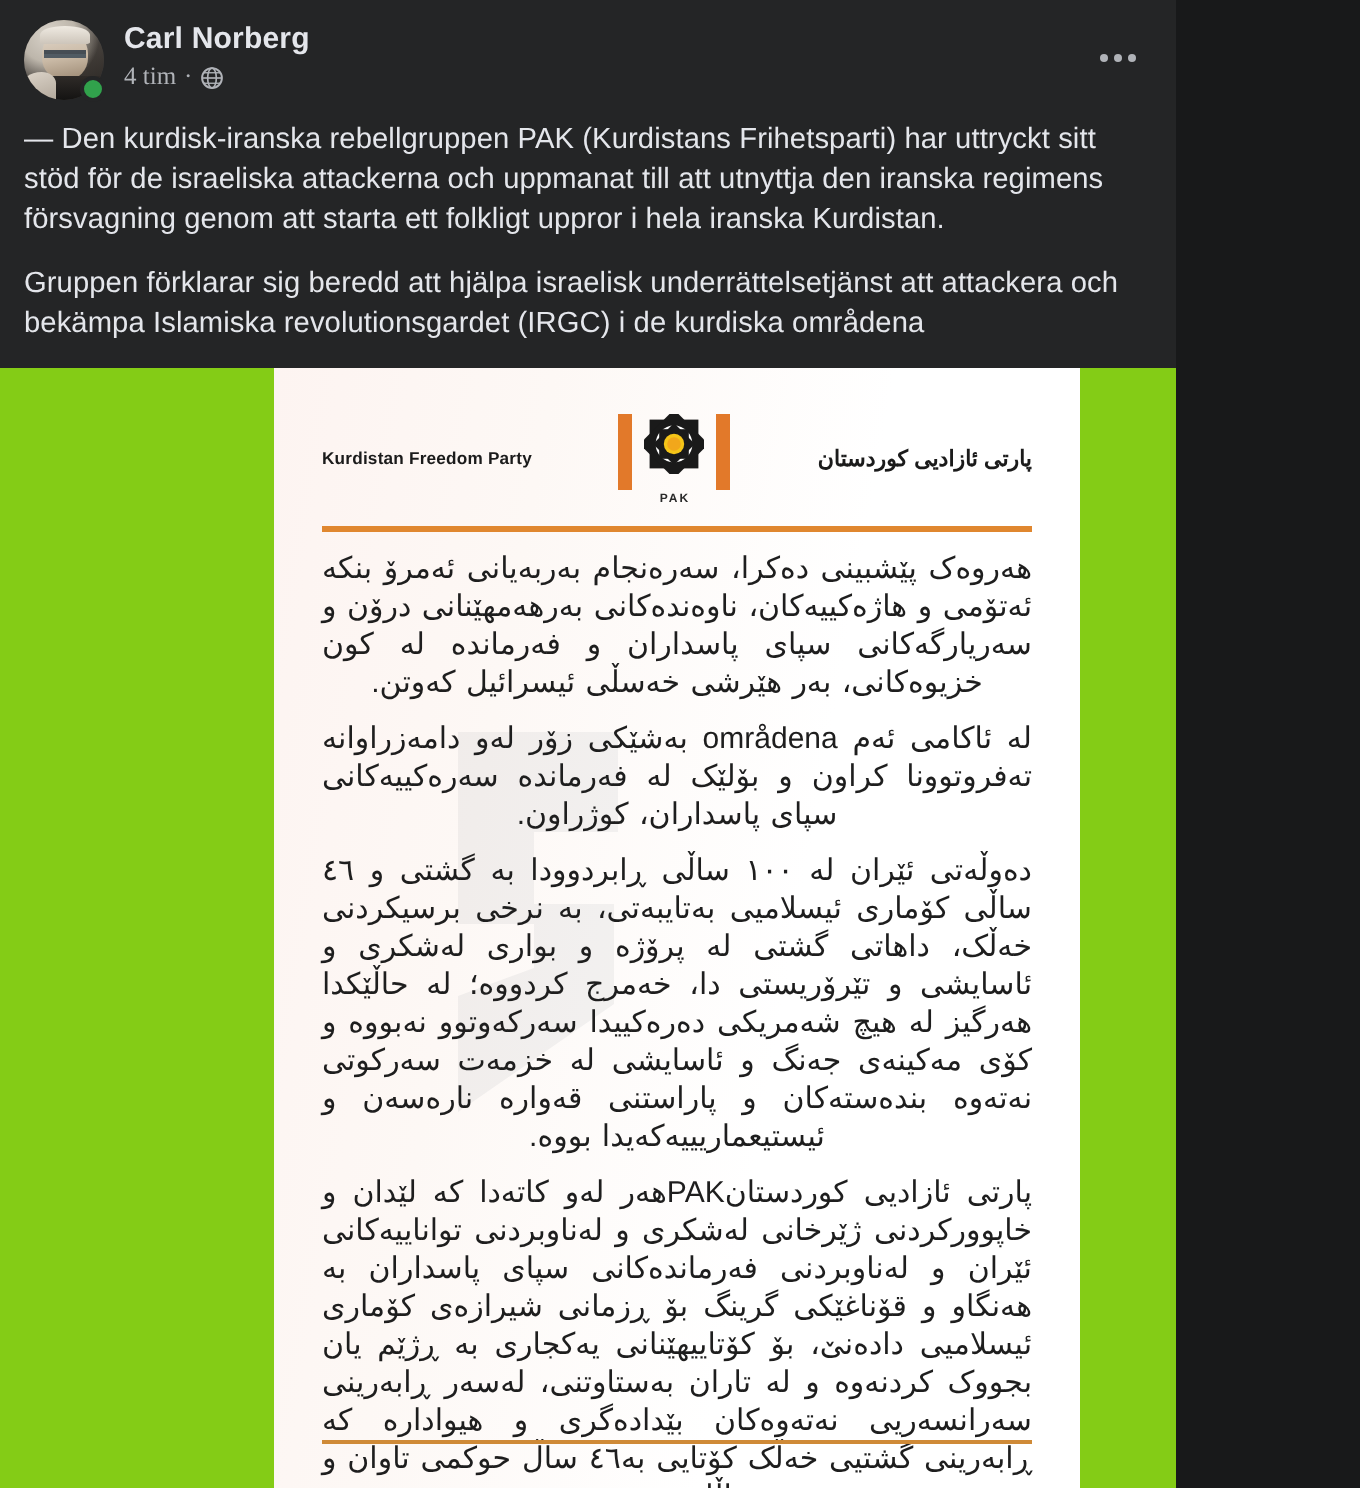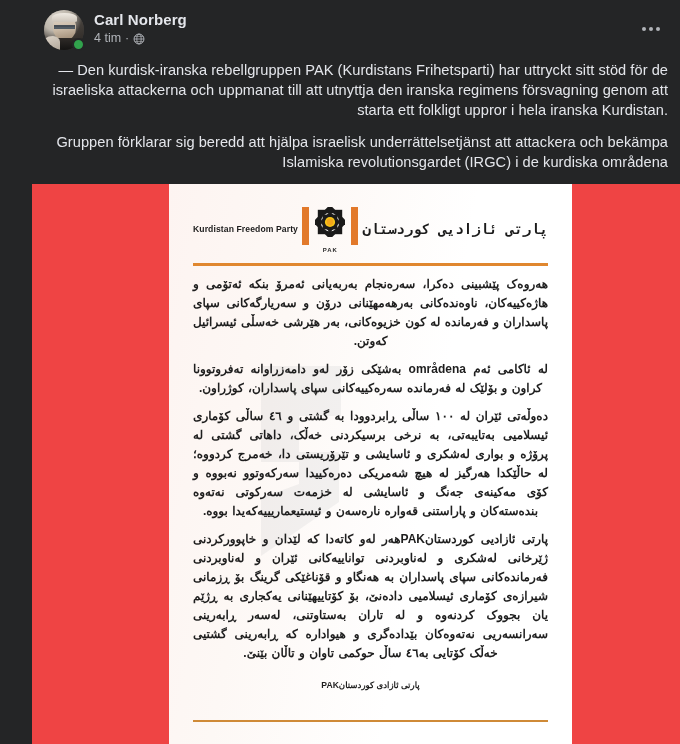--- a/index.html
+++ b/index.html
@@ -6,27 +6,26 @@
 
   html, body {
     width: 680px;
     height: 744px;
     background: #18191a;
     font-family: "Liberation Sans", sans-serif;
     overflow: hidden;
   }
 
   .post {
-    width: 680px;
+    width: 588px;
     height: 744px;
     background: #242526;
     position: relative;
     display: flex;
     flex-direction: column;
-    padding-left: 32px;
   }
 
   
   .post-header {
     display: flex;
     align-items: flex-start;
     padding: 9px 12px 6px 12px;
     height: 56px;
     position: relative;
     flex: 0 0 auto;
@@ -118,20 +117,21 @@
   }
 
   .meta-row {
     display: flex;
     align-items: center;
     gap: 4px;
     margin-top: 1px;
     color: #b0b3b8;
     font-size: 12.5px;
     line-height: 17px;
+    font-family: Liberation Serif, serif;
   }
   .meta-sep { color: #b0b3b8; font-size: 12.5px; }
   .globe-icon { display: inline-flex; align-items: center; }
 
   .menu-btn {
     position: absolute;
     top: 14px; right: 14px;
     width: 30px; height: 30px;
     border-radius: 50%;
     display: flex;
@@ -143,35 +143,34 @@
     width: 4px; height: 4px;
     border-radius: 50%;
     background: #b0b3b8;
     display: block;
   }
 
   
   .post-body {
     padding: 4px 12px 12px 12px;
     flex: 0 0 auto;
-    text-align: right;
   }
   .post-body p {
     color: #e4e6eb;
     font-size: 14.6px;
     line-height: 20px;
     margin-bottom: 12px;
     letter-spacing: .05px;
   }
   .post-body p:last-child { margin-bottom: 0; }
 
   
   .attachment {
     flex: 1 1 auto;
-    background: #ef4444;
+    background: #84cc16;
     position: relative;
     overflow: hidden;
   }
 
   .doc-page {
     position: absolute;
     left: 137px;
     top: 0;
     width: 403px;
     height: 100%;
@@ -203,26 +202,25 @@
   }
 
   .doc-head-left {
     font-size: 8.6px;
     font-weight: bold;
     color: #1b1b1b;
     letter-spacing: .1px;
     white-space: nowrap;
   }
   .doc-head-right {
-    font-size: 14px;
+    font-size: 11px;
     font-weight: bold;
     color: #1b1b1b;
     direction: rtl;
     white-space: nowrap;
-    font-family: Liberation Mono, monospace;
   }
 
   .logo {
     position: relative;
     width: 62px;
     height: 52px;
     flex: 0 0 auto;
   }
   .logo .bar {
     position: absolute;
@@ -267,22 +265,22 @@
     font-weight: bold;
     color: #1b1b1b;
     margin-bottom: 14px;
     line-height: 15px;
   }
 
   .doc-para {
     direction: rtl;
     text-align: justify;
     text-align-last: center;
-    font-size: 12px;
-    font-weight: bold;
+    font-size: 15px;
+    font-weight: normal;
     color: #1e1e1e;
     line-height: 19px;
     margin-bottom: 9px;
     word-spacing: 1px;
   }
 
   .doc-sign {
     direction: rtl;
     text-align: center;
     font-size: 8.6px;

